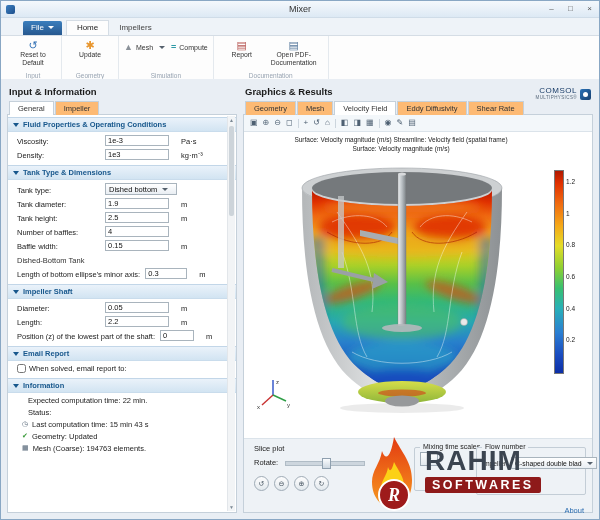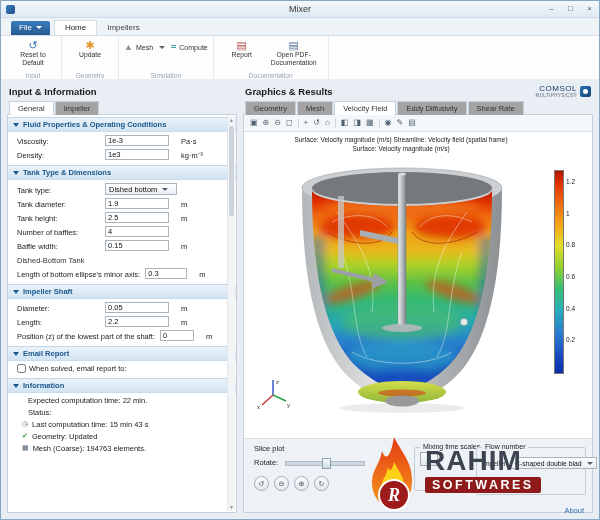--- a/index.html
+++ b/index.html
@@ -9,21 +9,21 @@
 
   
   .titlebar{height:16px;background:linear-gradient(#f4f8fc,#dde9f4);position:relative;
             display:flex;align-items:center;border-bottom:1px solid #cfdce8}
   .appicon{width:9px;height:9px;margin-left:5px;background:linear-gradient(135deg,#3c7fc0,#1d4f8c);border-radius:2px}
   .title{position:absolute;left:0;right:0;text-align:center;font-size:9px;color:#333}
   .win-controls{margin-left:auto;display:flex;height:100%}
   .win-btn{width:19px;text-align:center;font-size:8px;color:#555;line-height:15px;cursor:default}
 
   
-  .ribbon-tabs{display:flex;align-items:flex-end;height:17px;background:#eef3f8;padding-left:10px;border-bottom:1px solid #d5dde5}
+  .ribbon-tabs{display:flex;align-items:flex-end;height:17px;background:#eef3f8;padding-left:22px;border-bottom:1px solid #d5dde5}
   .file-btn{background:linear-gradient(#3a7ebd,#27588f);color:#fff;font-size:8px;padding:2px 8px 3px;
             border-radius:2px 2px 0 0;display:flex;align-items:center;gap:4px;margin-right:4px}
   .caret{width:0;height:0;border-left:3px solid transparent;border-right:3px solid transparent}
   .caret.light{border-top:3px solid #fff}
   .caret.dark{border-top:3px solid #55606c;margin-left:3px}
   .rtab{font-size:8px;padding:2px 10px 3px;color:#444}
   .rtab.active{background:#fdfdfd;border:1px solid #d5dde5;border-bottom:none;color:#222}
   .ribbon-body{height:45px;background:#fdfdfd;border-bottom:1px solid #d8e0e8;display:flex;padding-left:4px}
   .rgroup{display:flex;flex-direction:column;border-right:1px solid #e4e9ee;padding:2px 5px 0}
   .rbuttons{display:flex;flex:1;align-items:flex-start}
@@ -34,21 +34,21 @@
   .blabel{font-size:6.8px;color:#333;text-align:center;line-height:1.25}
   .small-btns{display:flex;gap:6px;align-items:center;padding-top:3px}
   .small-btn{display:flex;align-items:center;gap:3px;font-size:7px;color:#333}
   .small-btn .ric{font-size:9px}
   .glabel{font-size:6.5px;color:#98a4b2;text-align:center;padding:1px 0 2px}
 
   
   .main{position:absolute;top:78px;left:0;right:0;bottom:0;background:#e9eef4}
   .panel-title{font-size:9.5px;font-weight:bold;color:#1b1b1b;padding:3px 2px 4px}
   .tabstrip{display:flex;gap:1px;align-items:flex-end;padding-left:2px;position:relative;z-index:2}
-  .tab{font-size:7.5px;padding:2px 8px;background:#a3a3a3;border:1px solid #c5d0da;border-bottom:none;color:#333}
+  .tab{font-size:7.5px;padding:2px 8px;background:#fdba74;border:1px solid #c5d0da;border-bottom:none;color:#333}
   .tab.active{background:#fff}
   .content-box{background:#fff;border:1px solid #c5d0da;margin-top:-1px}
 
   .left-panel{position:absolute;left:6px;top:4px;width:230px;bottom:6px}
   .left-box{position:absolute;top:32px;bottom:0;left:0;right:0;overflow:hidden}
   .lscroll{position:absolute;right:1px;top:1px;bottom:1px;width:7px;background:#f2f4f6;border-left:1px solid #e2e6ea}
   .lscroll .thumbv{position:absolute;top:10px;left:1px;width:5px;height:90px;background:#cdd4da;border-radius:2px}
   .sarrow{position:absolute;left:0;width:7px;text-align:center;font-size:5px;color:#7d8a96}
   .sarrow.up{top:1px}.sarrow.down{bottom:1px}
 
@@ -68,21 +68,21 @@
   .dd .ddarrow{width:0;height:0;border-left:3px solid transparent;border-right:3px solid transparent;
                border-top:3px solid #55606c;margin-left:5px}
   .subhead{font-size:7.5px;color:#333;margin:5px 6px 0 9px}
   .inforow{margin:3px 6px 0 20px;font-size:7.5px;color:#222;display:flex;gap:4px;}
   .inforow.indent{margin-left:14px}
   .iic{font-size:7px;color:#567}
   .iic.ok{color:#3a9a3a}
   .cbx{width:9px;height:9px;margin:0 3px 0 0}
 
   .right-panel{position:absolute;left:242px;right:6px;top:4px;bottom:6px}
-  .gr-header{display:flex;align-items:flex-start}
+  .gr-header{display:flex;align-items:flex-end}
   .logo{margin-left:auto;display:flex;align-items:center;gap:3px;padding:2px 2px 0 0}
   .logo-text{text-align:right;line-height:1.1}
   .logo-name{font-size:8px;font-weight:normal;color:#173a66;letter-spacing:.5px}
   .logo-sub{font-size:4.5px;color:#5a6b7d;letter-spacing:.4px}
   .logo-mark{width:11px;height:11px;background:linear-gradient(135deg,#2a72b8,#17406f);border-radius:2px;position:relative;flex:none}
   .logo-mark::after{content:"";position:absolute;inset:3px;background:#fff;border-radius:50%}
   .right-box{position:absolute;top:32px;bottom:0;left:0;right:0;display:flex;flex-direction:column}
   .gtoolbar{display:flex;align-items:center;gap:5px;padding:1px 6px;background:#f3f7fa;border-bottom:1px solid #dbe3ea;height:14px}
   .tico{font-size:8px;color:#4e6072;line-height:1}
   .tsep{width:1px;height:9px;background:#ccd5dd}

